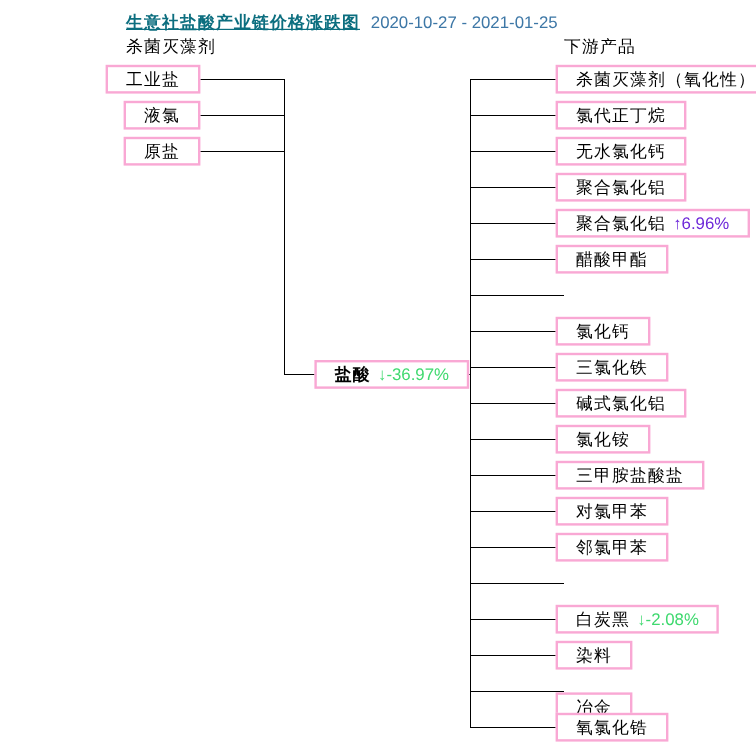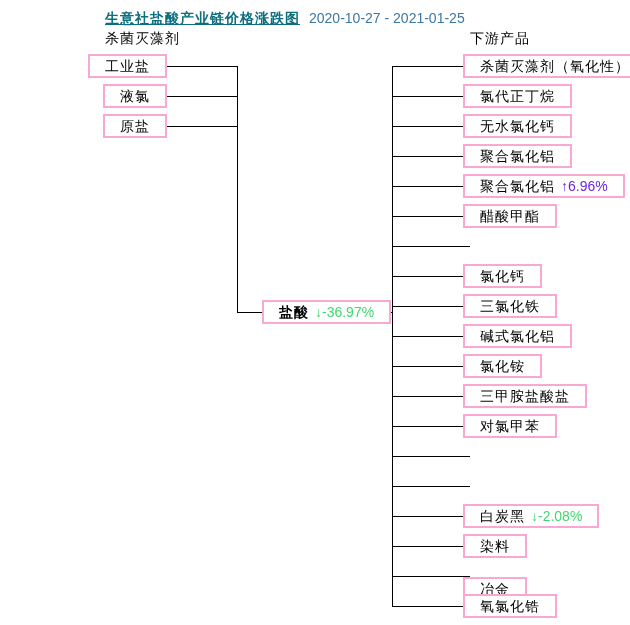--- a/index.html
+++ b/index.html
@@ -122,20 +122,23 @@
   </div>
   <div class="box down-box" style="top:366px">
     <span>氯化铵</span>
   </div>
   <div class="box down-box" style="top:396px">
     <span>三甲胺盐酸盐</span>
   </div>
   <div class="box down-box" style="top:426px">
     <span>对氯甲苯</span>
   </div>
+  <div class="box down-box" style="top:456px">
+    <span>邻氯甲苯</span>
+  </div>
   <div class="box down-box" style="top:516px">
     <span>白炭黑</span><span class="chg chg-down"><span>↓</span><span>-2.08%</span></span>
   </div>
   <div class="box down-box" style="top:546px">
     <span>染料</span>
   </div>
   <div class="box down-box" style="top:589px">
     <span>冶金</span>
   </div>
   <div class="box down-box" style="top:606px">

